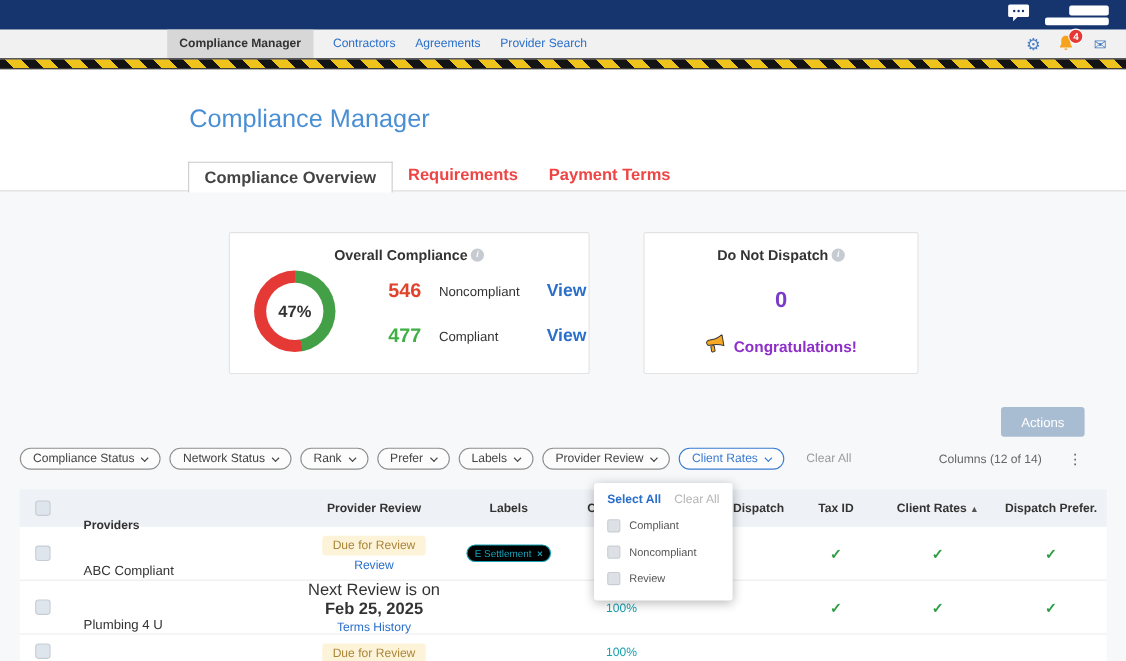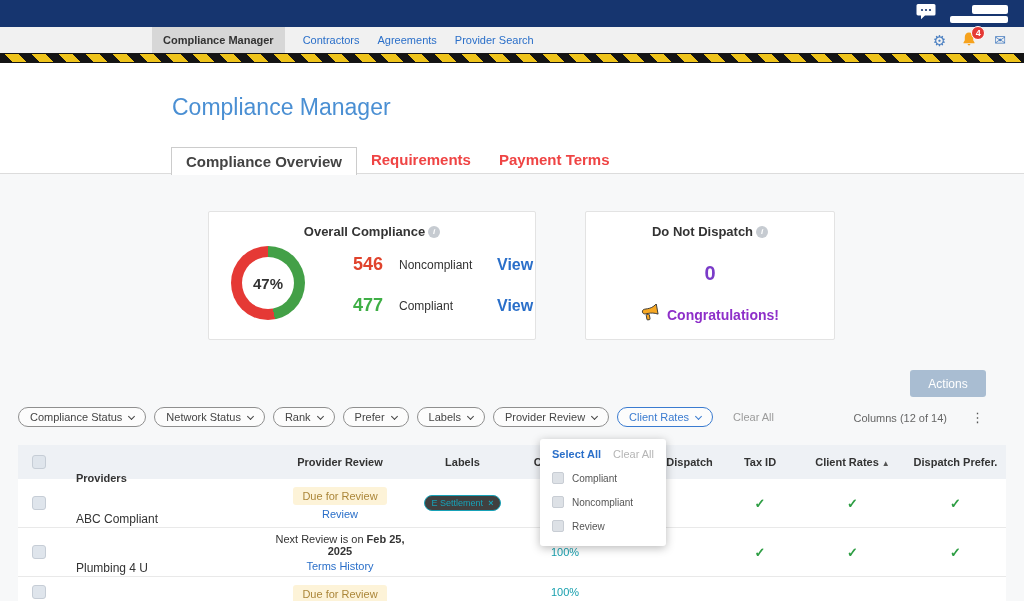--- a/index.html
+++ b/index.html
@@ -82,22 +82,22 @@
   .trow { display:flex; align-items:center; background:#fff; height:49px; border-bottom:1px solid #e9e9e9; font-size:12px; color:#333; }
   .trow.cut { align-items:flex-start; padding-top:8px; height:60px; }
   .c1{width:42px;display:flex;justify-content:center;} .c2{width:205px;padding-left:16px;margin-top:32px;} .c3{width:150px;text-align:center;}
   .c4{width:95px;text-align:center;} .c5{width:110px;text-align:center;} .c6{width:100px;text-align:center;}
   .c7{width:80px;text-align:center;} .c8{width:105px;text-align:center;} .c9{width:101px;text-align:center;}
   .cb { width:14px; height:14px; background:#dfe5ec; border:1px solid #c6cdd6; border-radius:3px; cursor:pointer; }
   .sort { font-size:8px; color:#555; margin-left:3px; }
   .stack { display:flex; flex-direction:column; align-items:center; gap:3px; }
   .review-badge { display:inline-block; background:#fdf3d8; color:#ab8639; font-size:11px; padding:3px 9px; border-radius:3px; }
   .tlink { color:#2a6fc9; font-size:11px; cursor:pointer; }
-  .review-text { font-size:11px; color:#333; }
-  .label-chip { display:inline-flex; align-items:center; gap:5px; border:1px solid #17a2b8; color:#17a2b8; background:#404040; font-size:9px; padding:2px 7px; border-radius:9px; cursor:pointer; }
+  .review-text { font-size:15px; color:#333; }
+  .label-chip { display:inline-flex; align-items:center; gap:5px; border:1px solid #17a2b8; color:#17a2b8; background:#000000; font-size:9px; padding:2px 7px; border-radius:9px; cursor:pointer; }
   .chip-x { font-weight:bold; cursor:pointer; }
   .pct { color:#18a0ae; font-size:11px; }
   .check { color:#2e9e44; font-size:13px; font-weight:bold; }
 
   
   .dropdown { position:absolute; left:540px; top:417px; width:126px; background:#fff; border-radius:3px; box-shadow:0 2px 10px rgba(0,0,0,.28); z-index:10;margin-top:22px; }
   .dd-head { display:flex; justify-content:space-between; align-items:center; padding:9px 12px 6px; }
   .dd-select { font-size:11px; font-weight:bold; color:#2a6fc9; cursor:pointer; }
   .dd-clear { font-size:11px; color:#b5b5b5; cursor:pointer; }
   .dd-opt { display:flex; align-items:center; gap:8px; padding:6px 12px; cursor:pointer; }

